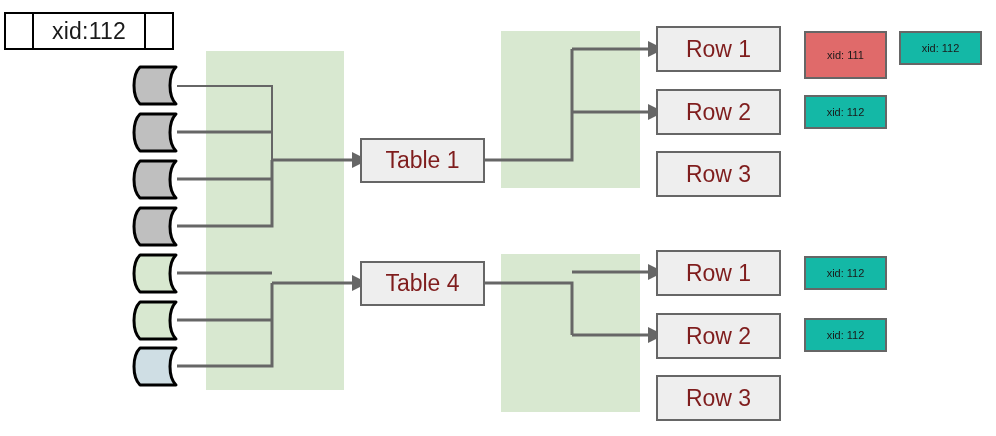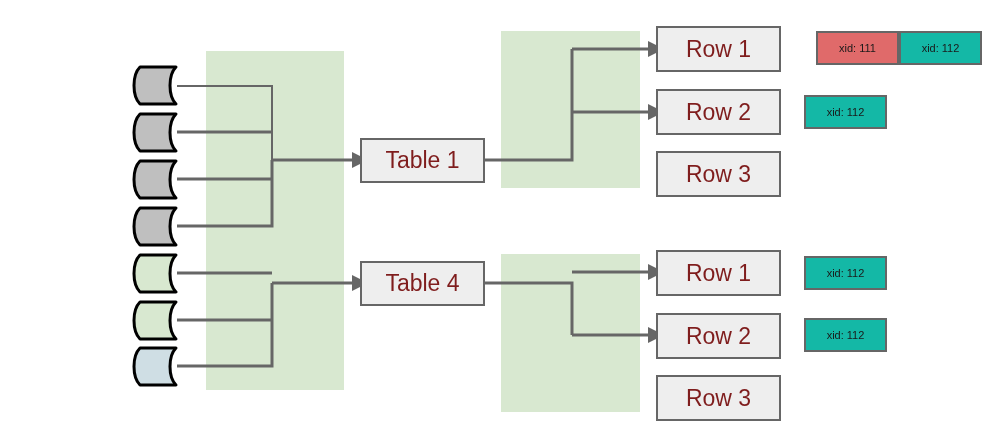--- a/index.html
+++ b/index.html
@@ -128,20 +128,25 @@
     <path class="wire-thick" d="M572,112 L648,112"></path>
     <polygon class="arrowhead" points="648,104 664,112 648,120"></polygon>
 
     <path class="wire-thick" d="M485,283 L572,283 L572,335"></path>
     <path class="wire-thick" d="M572,272 L648,272"></path>
     <polygon class="arrowhead" points="648,264 664,272 648,280"></polygon>
     <path class="wire-thick" d="M572,335 L648,335"></path>
     <polygon class="arrowhead" points="648,327 664,335 648,343"></polygon>
   </svg>
 
+  <div class="abs xid-header" style="left:4px; top:12px; width:170px; height:38px;">
+    <div class="xid-cell-side left"></div>
+    <div class="xid-cell-main">xid:112</div>
+    <div class="xid-cell-side right"></div>
+  </div>
 
   <div class="abs tape" style="left:130px; top:65px;">
     <svg viewBox="0 0 56 41">
         <path d="M10,2 L46,2 C38,10 38,31 46,39 L10,39 C2,31 2,10 10,2 Z" fill="#bfbfbf" stroke="#000000" stroke-width="3" stroke-linejoin="round"></path>
       </svg>
   </div>
   <div class="abs tape" style="left:130px; top:112px;">
     <svg viewBox="0 0 56 41">
         <path d="M10,2 L46,2 C38,10 38,31 46,39 L10,39 C2,31 2,10 10,2 Z" fill="#bfbfbf" stroke="#000000" stroke-width="3" stroke-linejoin="round"></path>
       </svg>
@@ -176,19 +181,19 @@
   <div class="abs node" style="left:360px; top:261px; width:125px; height:45px;">Table 4</div>
 
   <div class="abs node" style="left:656px; top:26px; width:125px; height:46px;">Row 1</div>
   <div class="abs node" style="left:656px; top:89px; width:125px; height:46px;">Row 2</div>
   <div class="abs node" style="left:656px; top:151px; width:125px; height:46px;">Row 3</div>
 
   <div class="abs node" style="left:656px; top:250px; width:125px; height:46px;">Row 1</div>
   <div class="abs node" style="left:656px; top:313px; width:125px; height:46px;">Row 2</div>
   <div class="abs node" style="left:656px; top:375px; width:125px; height:46px;">Row 3</div>
 
-  <div class="abs badge red" style="left:804px; top:31px; width:83px; height:34px;margin-left:12px;">xid: 111</div>
+  <div class="abs badge red" style="left:804px; top:31px; width:83px; height:48px;">xid: 111</div>
   <div class="abs badge cream" style="left:899px; top:31px; width:83px; height:34px;">xid: 112</div>
   <div class="abs badge cream" style="left:804px; top:95px; width:83px; height:34px;">xid: 112</div>
   <div class="abs badge cream" style="left:804px; top:256px; width:83px; height:34px;">xid: 112</div>
   <div class="abs badge cream" style="left:804px; top:318px; width:83px; height:34px;">xid: 112</div>
 
 </div>
 
 </body></html>

